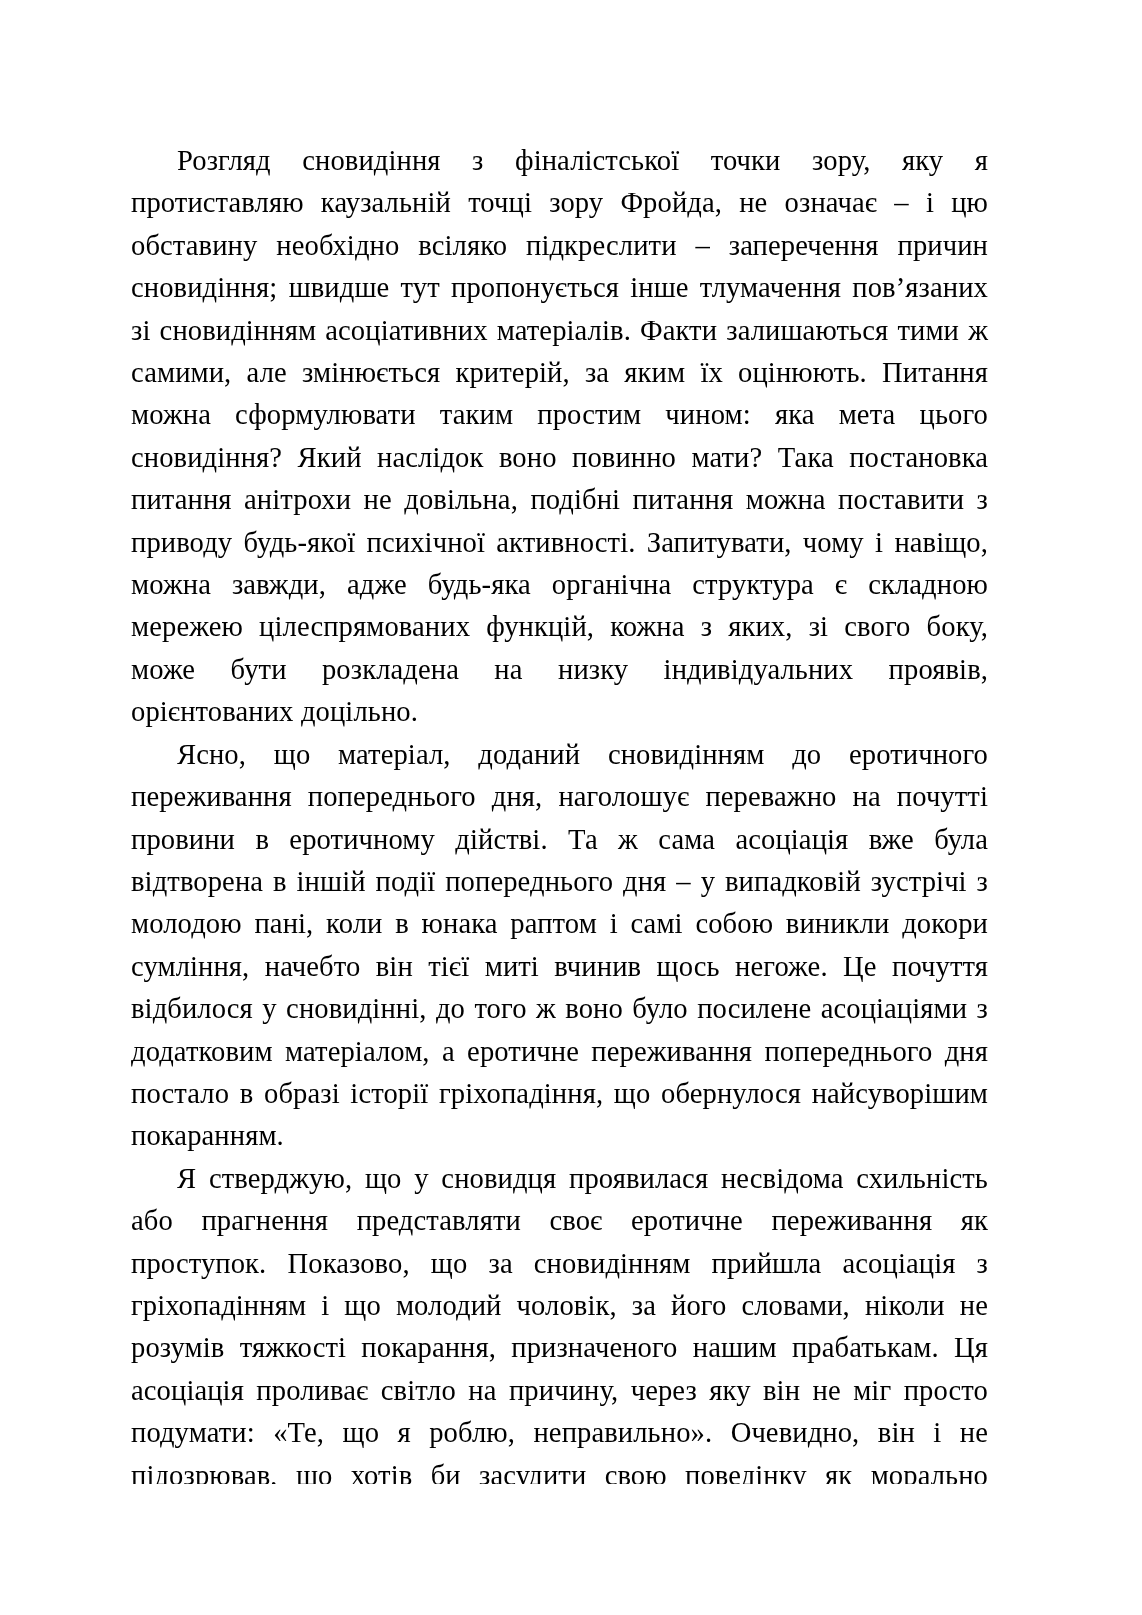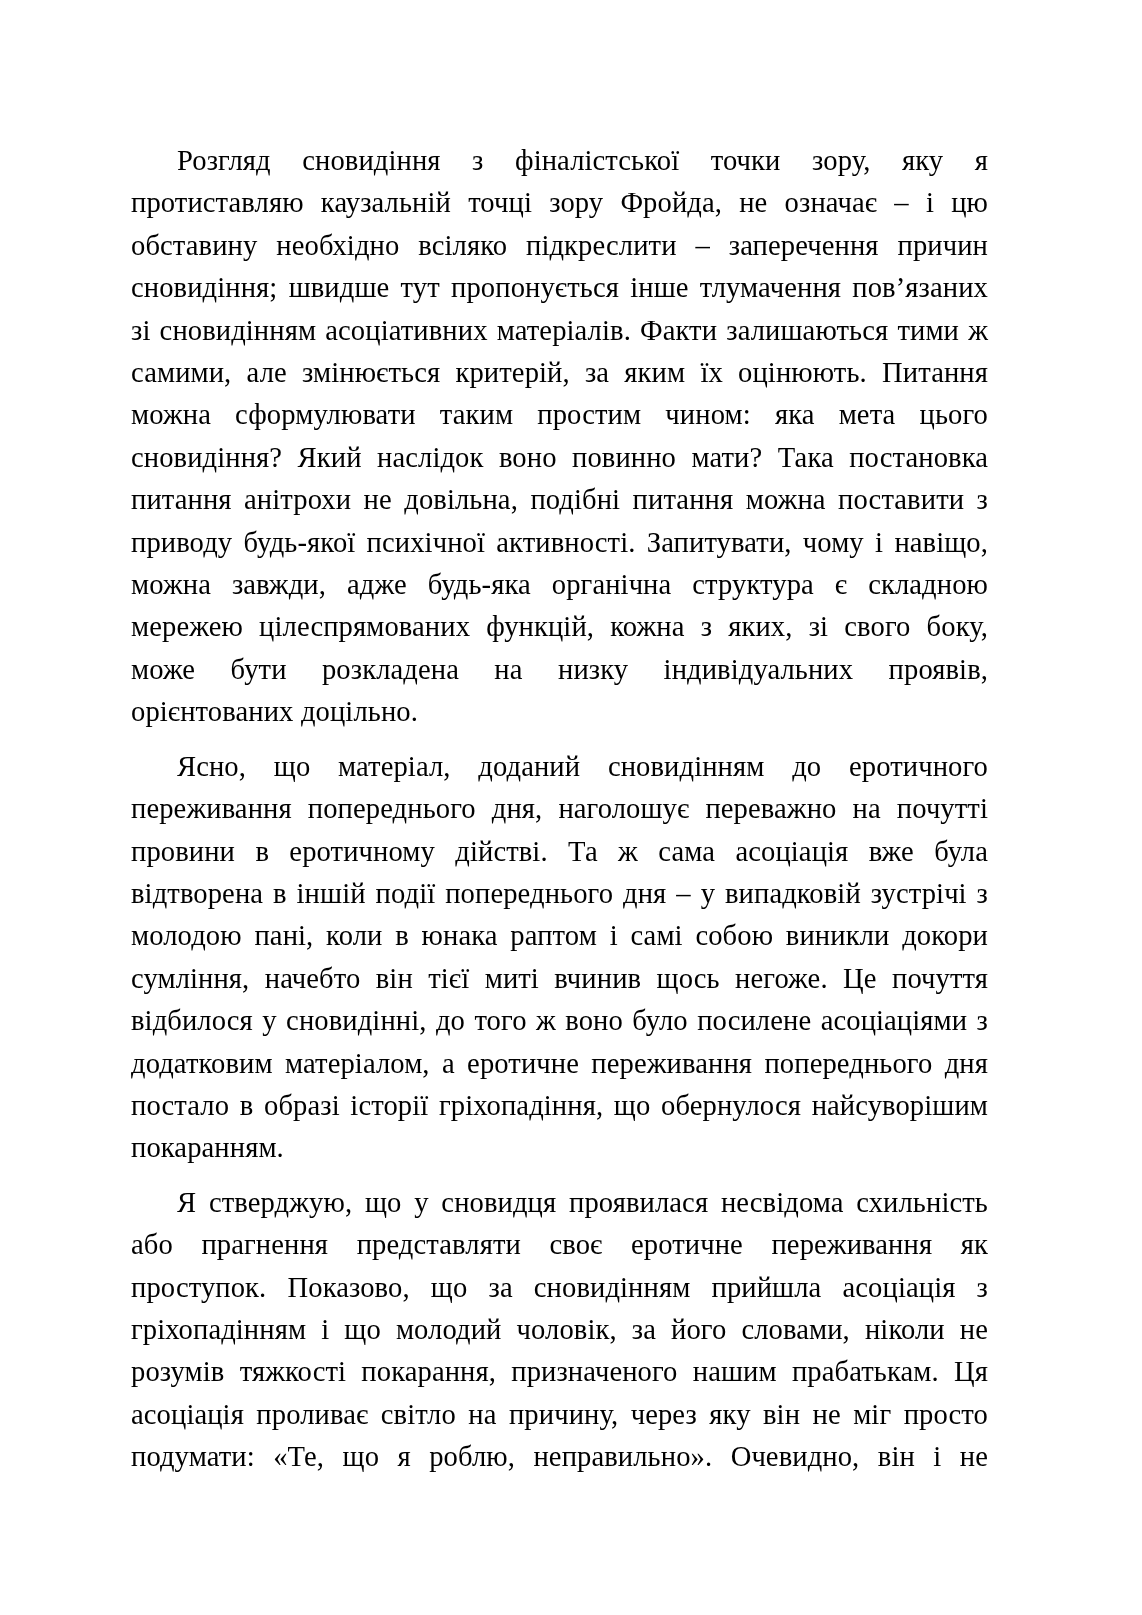--- a/index.html
+++ b/index.html
@@ -28,21 +28,21 @@
     text-indent: 46px;
     font-family: "Liberation Serif", "DejaVu Serif", serif;
     font-size: 28.6px;
     line-height: 42.4px;
     color: #000000;
     letter-spacing: 0.1px;
     word-spacing: 0.2px;
     -webkit-font-smoothing: antialiased;
   }
   .para + .para {
-    margin-top: 12px;
+    margin-top: 0;
   }
   .footer {
     position: absolute;
     left: 0;
     top: 1497px;
     width: 1142px;
     display: flex;
     align-items: flex-start;
     justify-content: center;
     gap: 32px;

